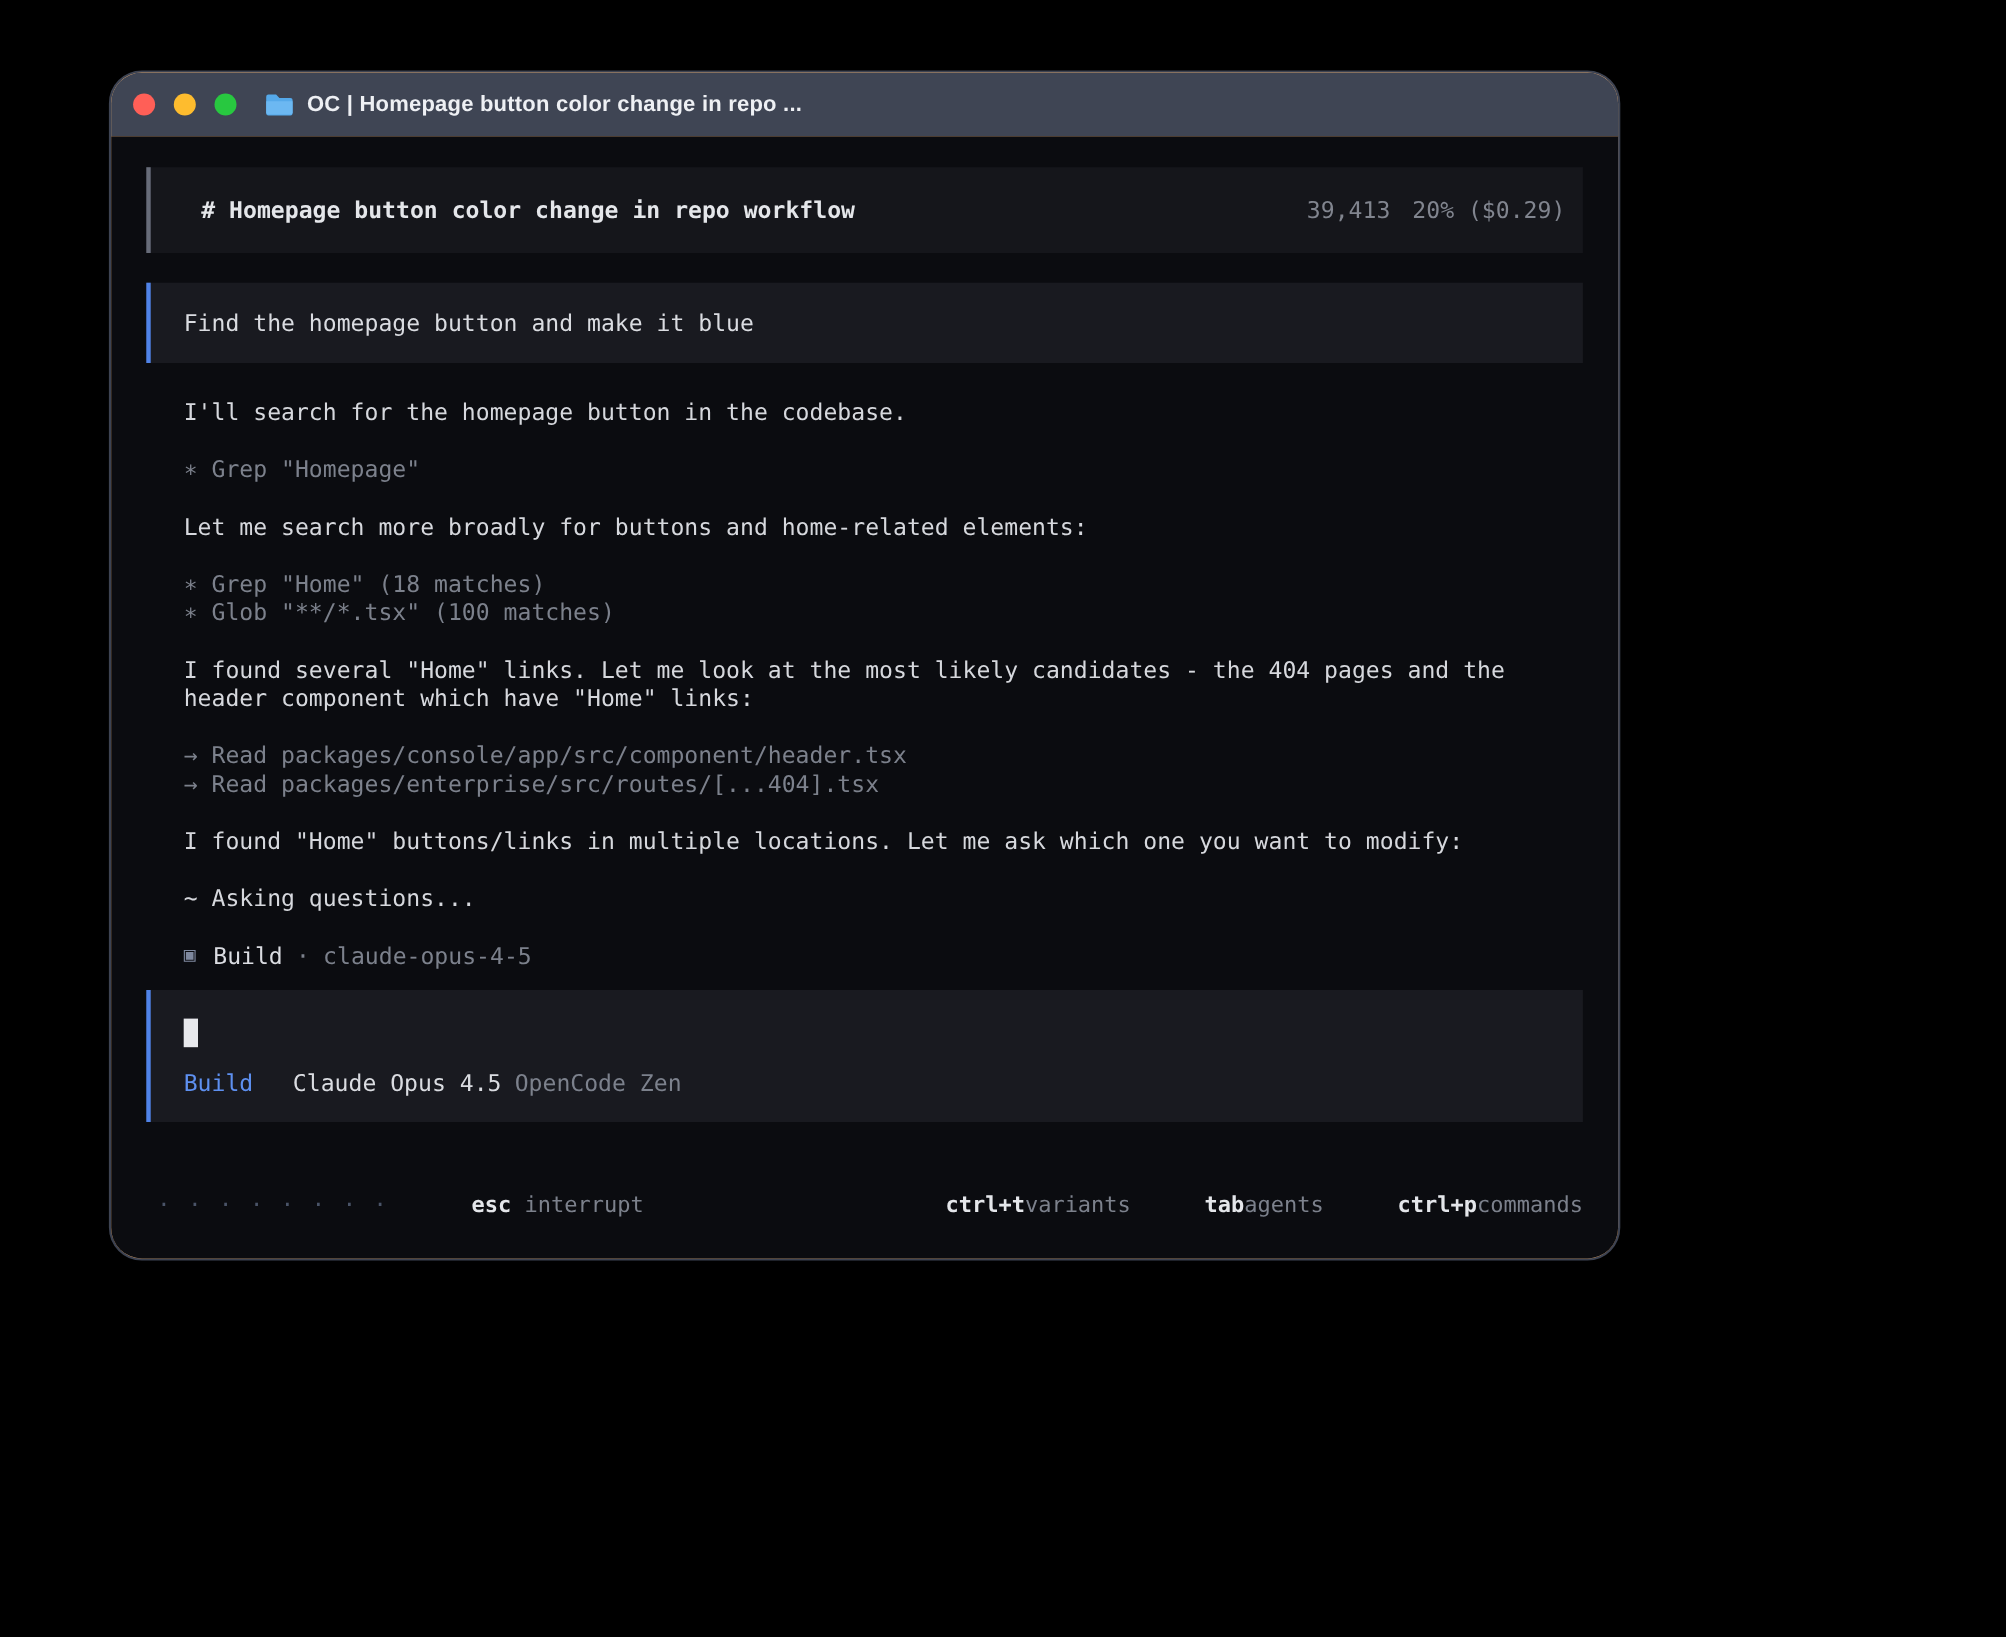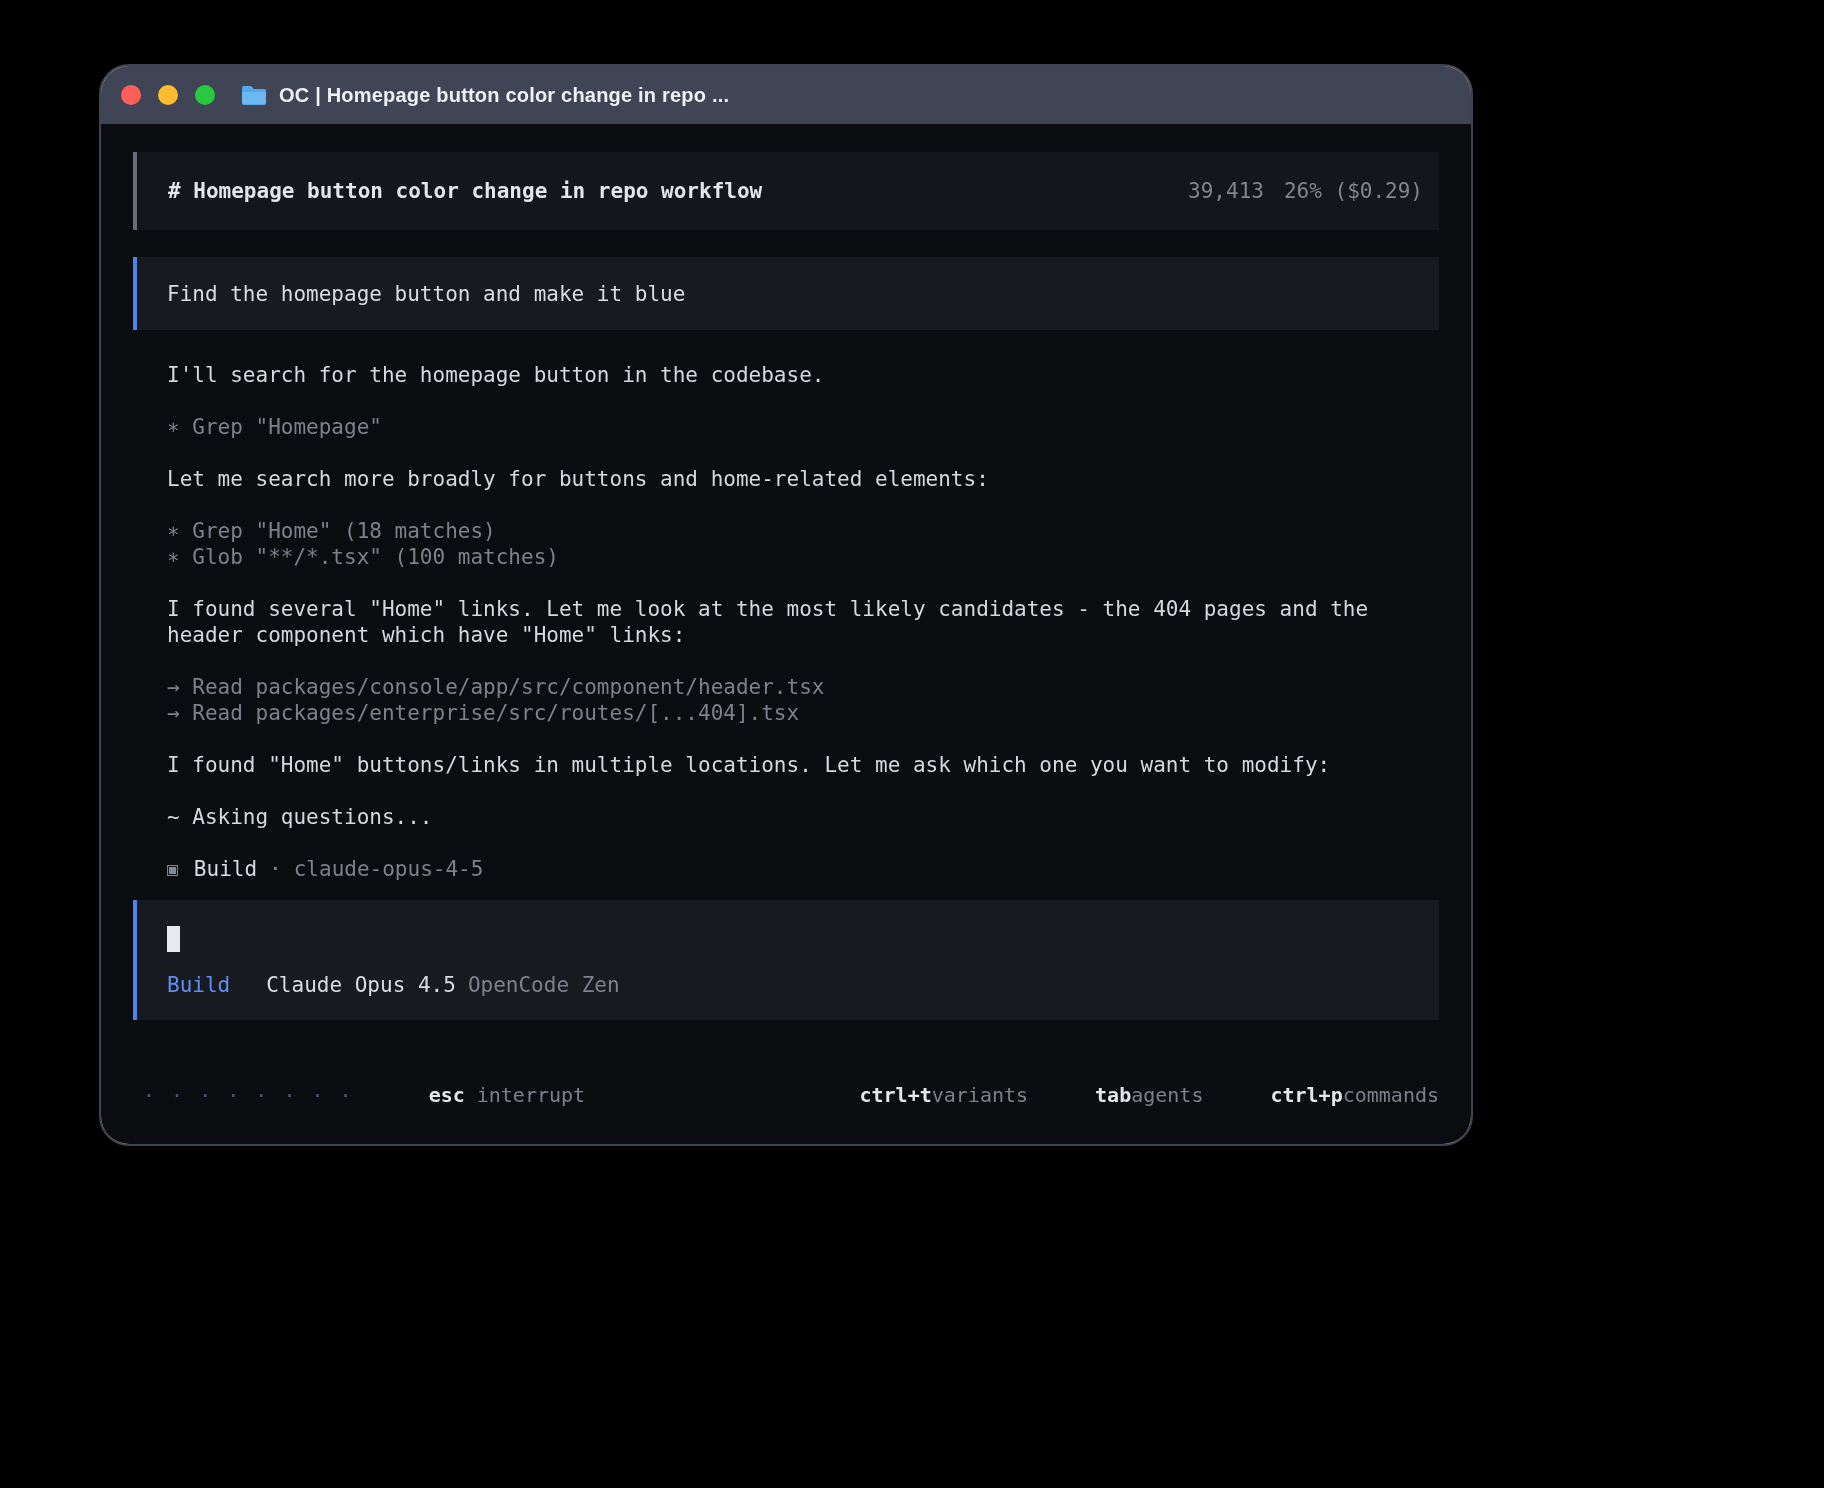--- a/index.html
+++ b/index.html
@@ -72,21 +72,21 @@
     color: #d6d8dd;
   }
 
   .header-block {
     background: #15161b;
     border-left: 4px solid #676c79;
     height: 78px;
     display: flex;
     align-items: center;
     justify-content: space-between;
-    padding: 0 16px 0 31px;
+    padding: 0 16px 0 46px;
     box-sizing: border-box;
     flex: none;
   }
   .header-title {
     font-weight: bold;
     color: #e4e6ea;
   }
   .header-meta {
     color: #81858f;
     display: flex;
@@ -210,21 +210,21 @@
       <span class="title-text">OC | Homepage button color change in repo ...</span>
     </div>
   </div>
 
   <div class="terminal">
 
     <div class="header-block">
       <span class="header-title"># Homepage button color change in repo workflow</span>
       <span class="header-meta">
         <span>39,413</span>
-        <span>26% ($0.29)</span>
+        <span>20% ($0.29)</span>
       </span>
     </div>
 
     <div class="user-block">
       <span>Find the homepage button and make it blue</span>
     </div>
 
     <div class="conversation">
 
       <p class="para txt">I'll search for the homepage button in the codebase.</p>

